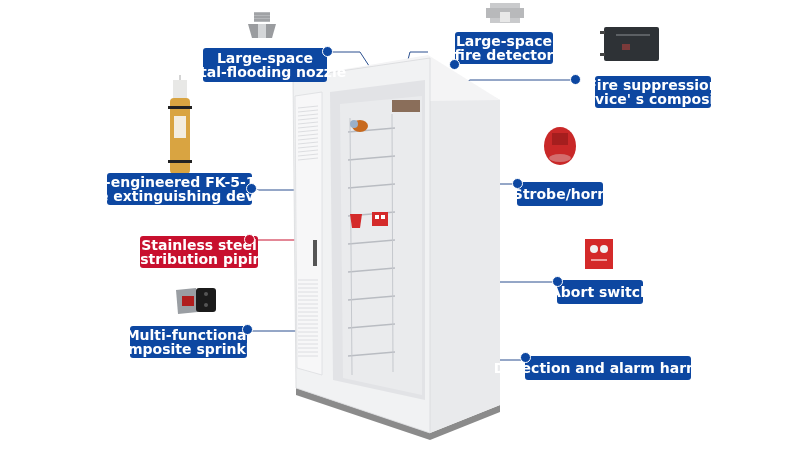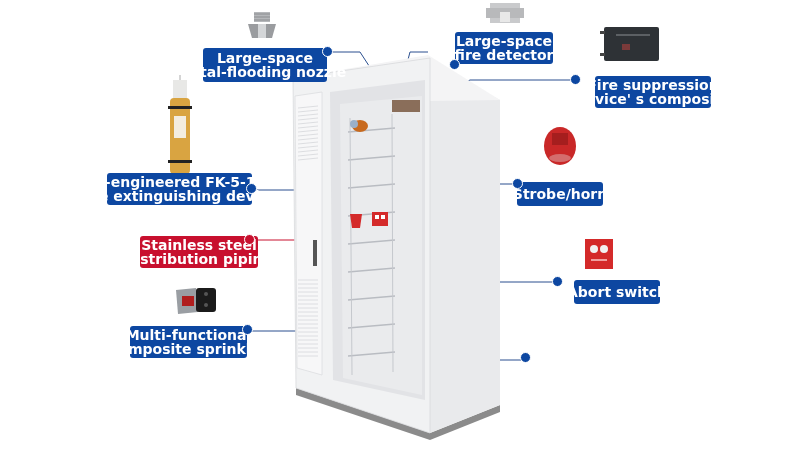--- a/index.html
+++ b/index.html
@@ -206,22 +206,25 @@
     <span>Stainless steel</span>
     <span>distribution piping</span>
   </div>
   <div class="label blue" style="left:130px;top:326px;width:117px;height:32px;">
     <span>Multi-functional</span>
     <span>composite sprinkler</span>
   </div>
   <div class="label blue" style="left:517px;top:182px;width:86px;height:24px;">
     <span>Strobe/horn</span>
   </div>
-  <div class="label blue" style="left:574px;top:280px;width:86px;height:24px;">
+  <div class="label blue" style="left:557px;top:280px;width:86px;height:24px;">
     <span>Abort switch</span>
+  </div>
+  <div class="label blue" style="left:525px;top:356px;width:166px;height:24px;">
+    <span>Detection and alarm harness</span>
   </div>
 
   <div class="dot" style="left:322px;top:46px;"></div>
   <div class="dot" style="left:449px;top:59px;"></div>
   <div class="dot" style="left:570px;top:74px;"></div>
   <div class="dot" style="left:246px;top:183px;"></div>
   <div class="dot redd" style="left:244px;top:234px;"></div>
   <div class="dot" style="left:242px;top:324px;"></div>
   <div class="dot" style="left:512px;top:178px;"></div>
   <div class="dot" style="left:552px;top:276px;"></div>

